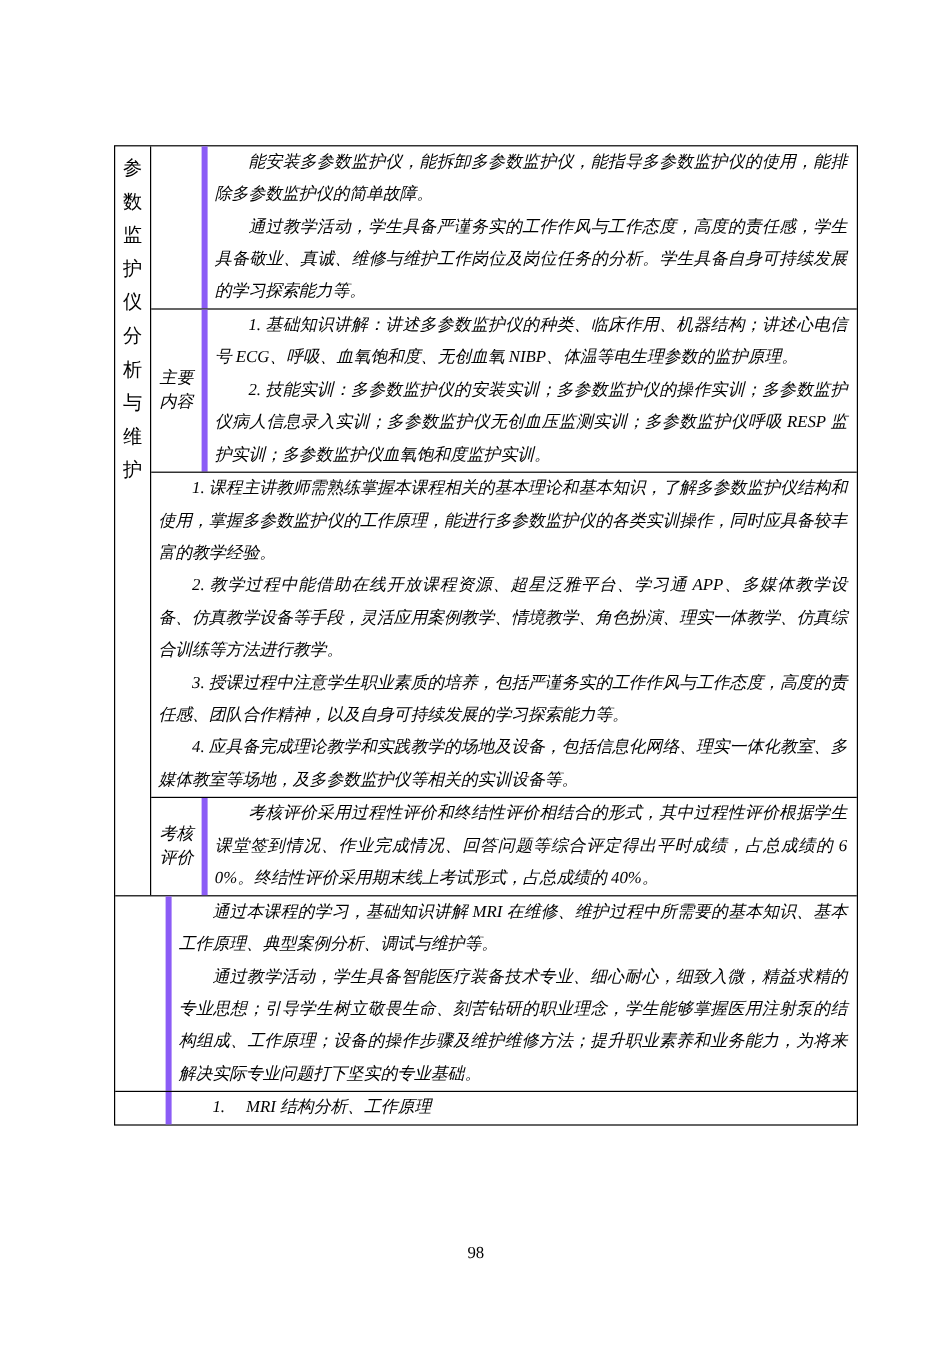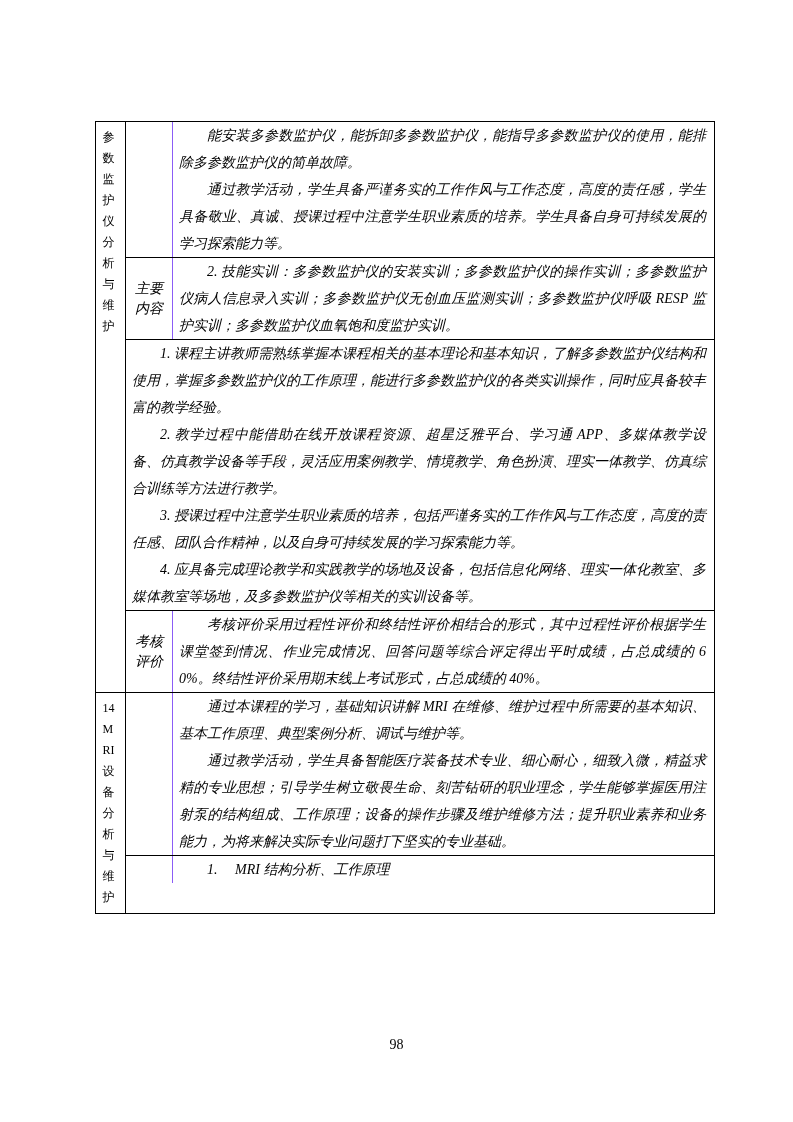--- a/index.html
+++ b/index.html
@@ -40,22 +40,22 @@
     flex-direction: column;
     align-items: center;
     justify-content: center;
   }
   .group:first-child .side-cell {
     justify-content: flex-start;
   }
   .vertical-text {
     width: 16px;
     word-break: break-all;
-    text-align: left;
-    font-size: 12px;
+    text-align: center;
+    font-size: 16px;
     line-height: 1.75;
     padding-top: 5px;
     padding-bottom: 5px;
   }
   .rows {
     flex: 1;
     display: flex;
     flex-direction: column;
     min-width: 0;
     font-style: italic;
@@ -63,21 +63,21 @@
   .row {
     display: flex;
     border-top: 1px solid #000;
   }
   .row:first-child {
     border-top: none;
   }
   .label-cell {
     width: 47px;
     min-width: 47px;
-    border-right: 1px solid #8b5cf6;
+    border-right: 5px solid #8b5cf6;
     box-sizing: border-box;
     display: flex;
     align-items: center;
     justify-content: center;
     text-align: center;
     font-size: 14px;
     line-height: 20px;
     padding: 2px 7px;
     word-break: break-all;
   }
@@ -110,49 +110,47 @@
   <div class="course-table">
       <div class="group">
         <div class="side-cell">
           <div class="vertical-text">参数监护仪分析与维护</div>
         </div>
         <div class="rows">
           <div class="row">
             <div class="label-cell"></div>
             <div class="content-cell">
               <p>能安装多参数监护仪，能拆卸多参数监护仪，能指导多参数监护仪的使用，能排除多参数监护仪的简单故障。</p>
-              <p>通过教学活动，学生具备严谨务实的工作作风与工作态度，高度的责任感，学生具备敬业、真诚、授课过程中注意学生职业素质的培养。学生具备自身可持续发展的学习探索能力等。</p>
+              <p>通过教学活动，学生具备严谨务实的工作作风与工作态度，高度的责任感，学生具备敬业、真诚、维修与维护工作岗位及岗位任务的分析。学生具备自身可持续发展的学习探索能力等。</p>
             </div>
           </div>
           <div class="row">
             <div class="label-cell">主要内容</div>
             <div class="content-cell">
+              <p>1. 基础知识讲解：讲述多参数监护仪的种类、临床作用、机器结构；讲述心电信号 ECG、呼吸、血氧饱和度、无创血氧 NIBP、体温等电生理参数的监护原理。</p>
               <p>2. 技能实训：多参数监护仪的安装实训；多参数监护仪的操作实训；多参数监护仪病人信息录入实训；多参数监护仪无创血压监测实训；多参数监护仪呼吸 RESP 监护实训；多参数监护仪血氧饱和度监护实训。</p>
             </div>
           </div>
           <div class="row">
             <div class="content-cell">
               <p>1. 课程主讲教师需熟练掌握本课程相关的基本理论和基本知识，了解多参数监护仪结构和使用，掌握多参数监护仪的工作原理，能进行多参数监护仪的各类实训操作，同时应具备较丰富的教学经验。</p>
               <p>2. 教学过程中能借助在线开放课程资源、超星泛雅平台、学习通 APP、多媒体教学设备、仿真教学设备等手段，灵活应用案例教学、情境教学、角色扮演、理实一体教学、仿真综合训练等方法进行教学。</p>
               <p>3. 授课过程中注意学生职业素质的培养，包括严谨务实的工作作风与工作态度，高度的责任感、团队合作精神，以及自身可持续发展的学习探索能力等。</p>
               <p>4. 应具备完成理论教学和实践教学的场地及设备，包括信息化网络、理实一体化教室、多媒体教室等场地，及多参数监护仪等相关的实训设备等。</p>
             </div>
           </div>
           <div class="row">
             <div class="label-cell">考核评价</div>
             <div class="content-cell">
               <p>考核评价采用过程性评价和终结性评价相结合的形式，其中过程性评价根据学生课堂签到情况、作业完成情况、回答问题等综合评定得出平时成绩，占总成绩的 60%。终结性评价采用期末线上考试形式，占总成绩的 40%。</p>
             </div>
           </div>
         </div>
       </div>
       <div class="group">
-        <div class="side-cell">
-          <div class="vertical-text">14 MRI 设备分析与维护</div>
-        </div>
         <div class="rows">
           <div class="row">
             <div class="label-cell"></div>
             <div class="content-cell">
               <p>通过本课程的学习，基础知识讲解 MRI 在维修、维护过程中所需要的基本知识、基本工作原理、典型案例分析、调试与维护等。</p>
               <p>通过教学活动，学生具备智能医疗装备技术专业、细心耐心，细致入微，精益求精的专业思想；引导学生树立敬畏生命、刻苦钻研的职业理念，学生能够掌握医用注射泵的结构组成、工作原理；设备的操作步骤及维护维修方法；提升职业素养和业务能力，为将来解决实际专业问题打下坚实的专业基础。</p>
             </div>
           </div>
           <div class="row">
             <div class="label-cell"></div>

